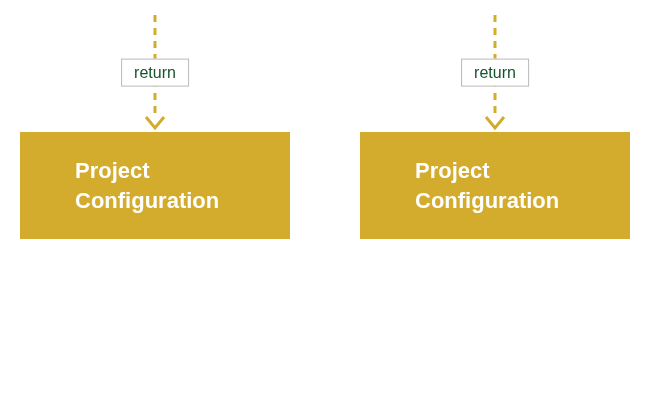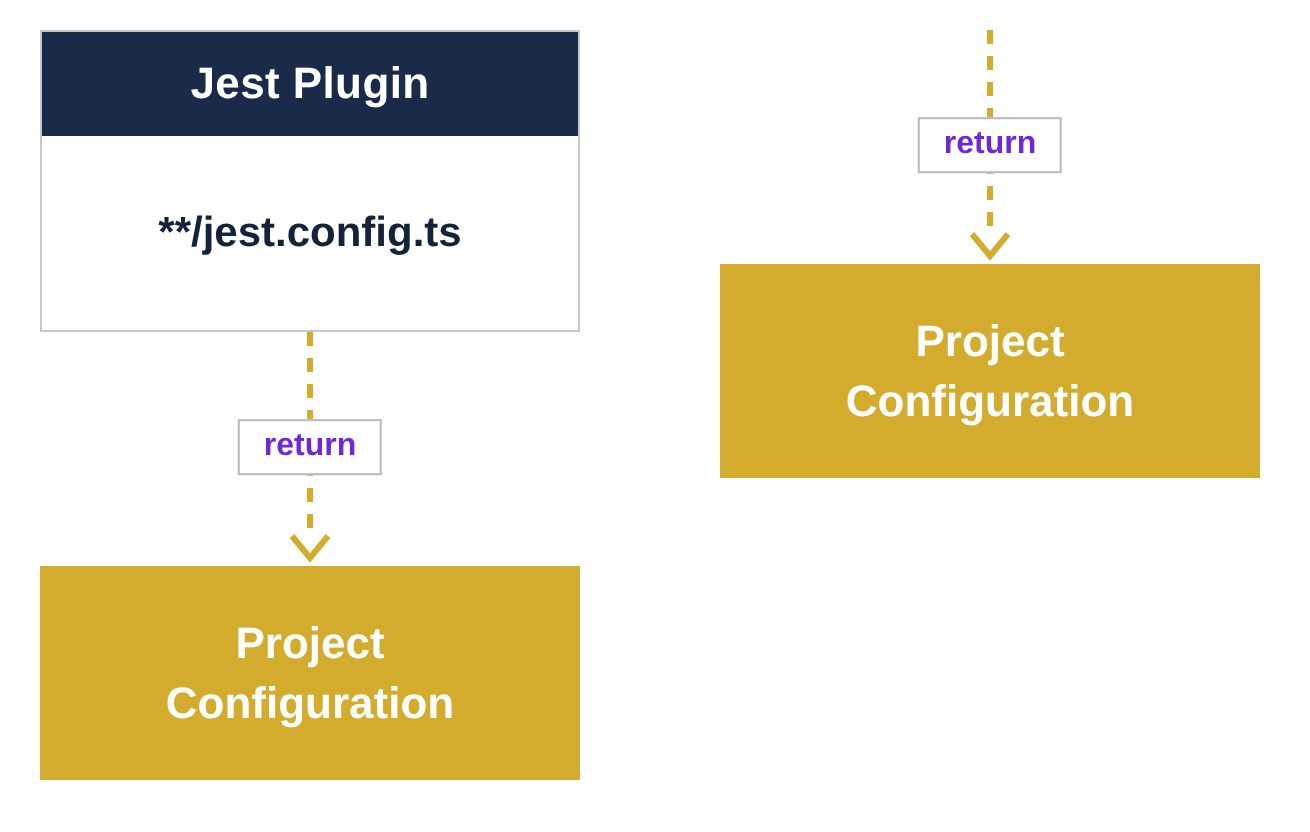--- a/index.html
+++ b/index.html
@@ -70,52 +70,47 @@
     display: block;
   }
   .arrow-label {
     position: absolute;
     top: 50%;
     left: 50%;
     transform: translate(-50%, -55%);
     background: #ffffff;
     border: 1px solid #b9b9b9;
     padding: 4px 12px;
-    font-weight: bold;
+    font-weight: normal;
     font-size: 16px;
-    color: #6d28d9;
+    color: #14532d;
     white-space: nowrap;
   }
   .target-box {
     width: 100%;
     height: 107px;
     box-sizing: border-box;
     background: #d3ab2d;
     color: #ffffff;
     font-weight: bold;
     font-size: 22px;
     display: flex;
     align-items: center;
     justify-content: center;
-    text-align: center;
     line-height: 1.35;
     padding: 0 55px;
   }
 </style>
 </head>
 <body>
 
 <div class="canvas">
   <div class="diagram">
 
     <div class="column">
-      <div class="card">
-        <div class="card-header">Jest Plugin</div>
-        <div class="card-body">**/jest.config.ts</div>
-      </div>
       <div class="arrow-zone">
         <svg class="arrow-svg" width="26" height="117" viewBox="0 0 26 117">
           <line x1="13" y1="0" x2="13" y2="102" stroke="#d3ab2d" stroke-width="3" stroke-dasharray="7 6"></line>
           <polyline points="4,102 13,113 22,102" fill="none" stroke="#d3ab2d" stroke-width="3"></polyline>
         </svg>
         <div class="arrow-label">return</div>
       </div>
       <div class="target-box">Project Configuration</div>
     </div>
 

